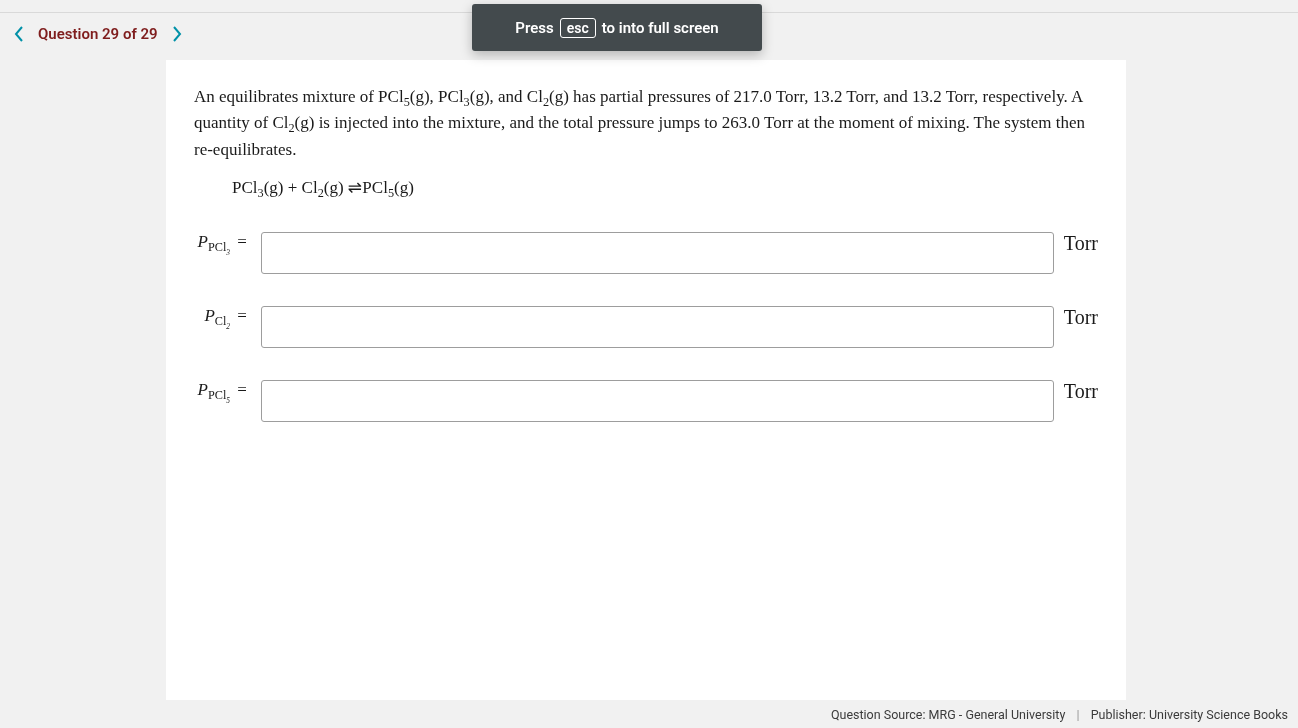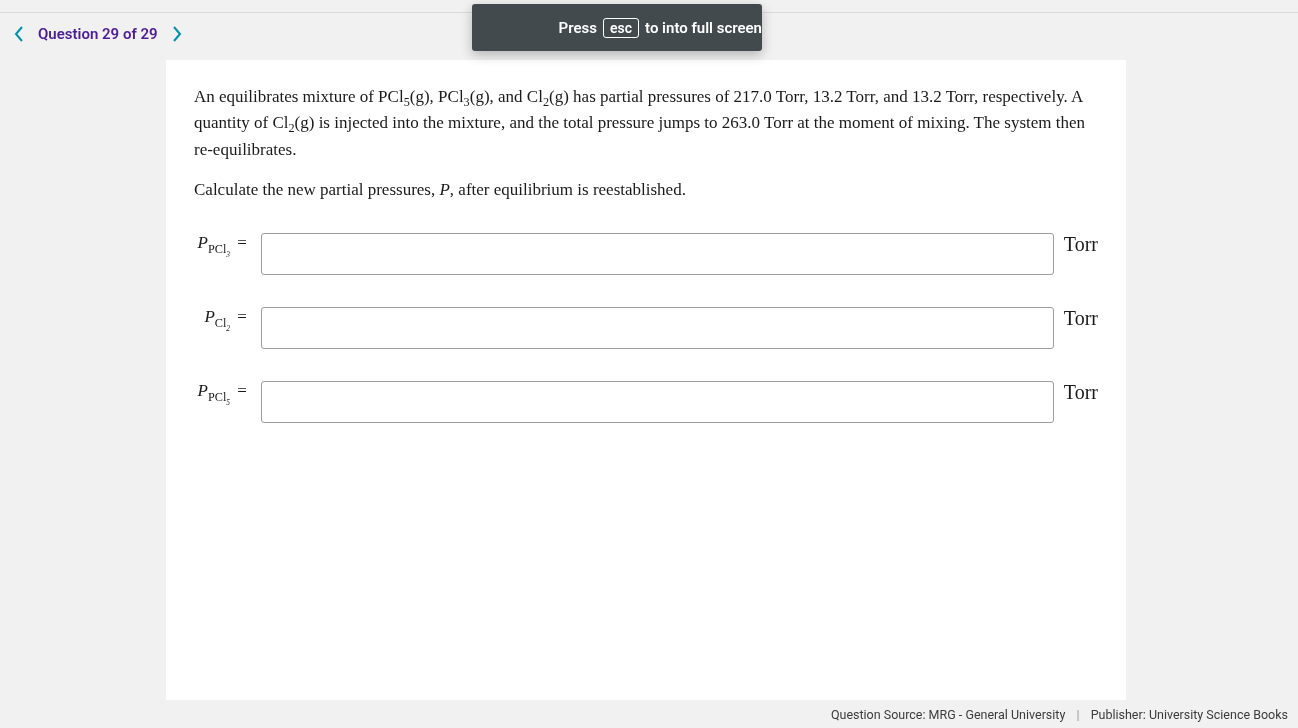--- a/index.html
+++ b/index.html
@@ -25,21 +25,21 @@
 
   .nav-bar {
     position: absolute;
     top: 25px;
     left: 0;
     display: flex;
     align-items: center;
     gap: 10px;
     padding-left: 10px;
     font-weight: 600;
-    color: #4c1d95;
+    color: #7f1d1d;
     font-size: 15px;
   }
   .nav-arrow {
     width: 18px;
     height: 18px;
     display: inline-flex;
     align-items: center;
     justify-content: center;
     cursor: pointer;
   }
@@ -49,21 +49,21 @@
     position: absolute;
     top: 4px;
     left: 472px;
     width: 290px;
     height: 47px;
     background: #434a4d;
     color: #fff;
     border-radius: 3px;
     display: flex;
     align-items: center;
-    justify-content: flex-end;
+    justify-content: center;
     gap: 6px;
     font-size: 15px;
     font-weight: 600;
     box-shadow: 0 4px 12px rgba(0,0,0,.25);
     z-index: 50;
   }
   .esc-key {
     border: 1.5px solid #fff;
     border-radius: 3px;
     padding: 2px 6px;
@@ -162,24 +162,24 @@
   <span>to into full screen</span>
 </div>
 
 <div class="card">
 
   <div class="problem-text">
     <span>An equilibrates mixture of PCl</span><sub>5</sub><span>(g), PCl</span><sub>3</sub><span>(g), and Cl</span><sub>2</sub><span>(g) has partial pressures of 217.0 Torr, 13.2 Torr, and 13.2 Torr, respectively. A quantity of Cl</span><sub>2</sub><span>(g) is injected into the mixture, and the total pressure jumps to 263.0 Torr at the moment of mixing. The system then re‑equilibrates.</span>
   </div>
 
 
-
-  <div class="problem-text">
-    <span>Calculate the new partial pressures, </span><i>P</i><span>, after equilibrium is reestablished.</span>
-  </div>
+  <div class="equation-block">
+    <span>PCl</span><sub>3</sub><span>(g) + Cl</span><sub>2</sub><span>(g) </span><span class="eqarrow">⇌</span><span> PCl</span><sub>5</sub><span>(g)</span>
+  </div>
+
 
   <div style="height:10px"></div>
 
   <div class="answer-row">
     <span class="answer-label">
       <span class="P">P</span><sub><span style="font-style:normal">PCl</span><span class="subsub">3</span></sub>
       <span class="eq">=</span>
     </span>
     <input class="answer-input" type="text" style="">
     <span class="unit">Torr</span>

